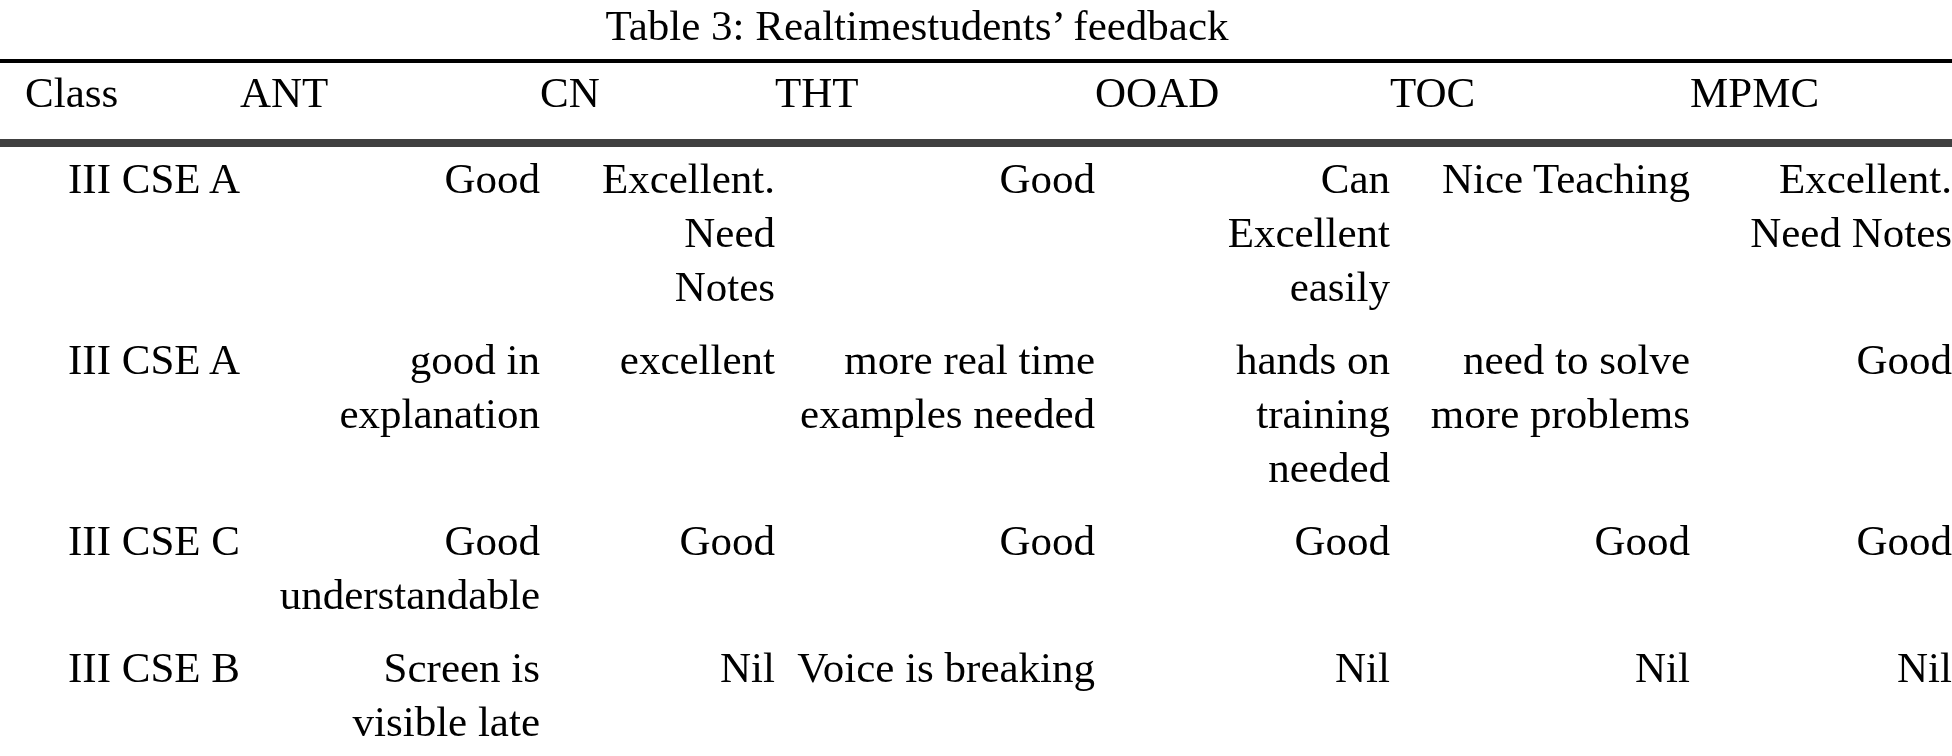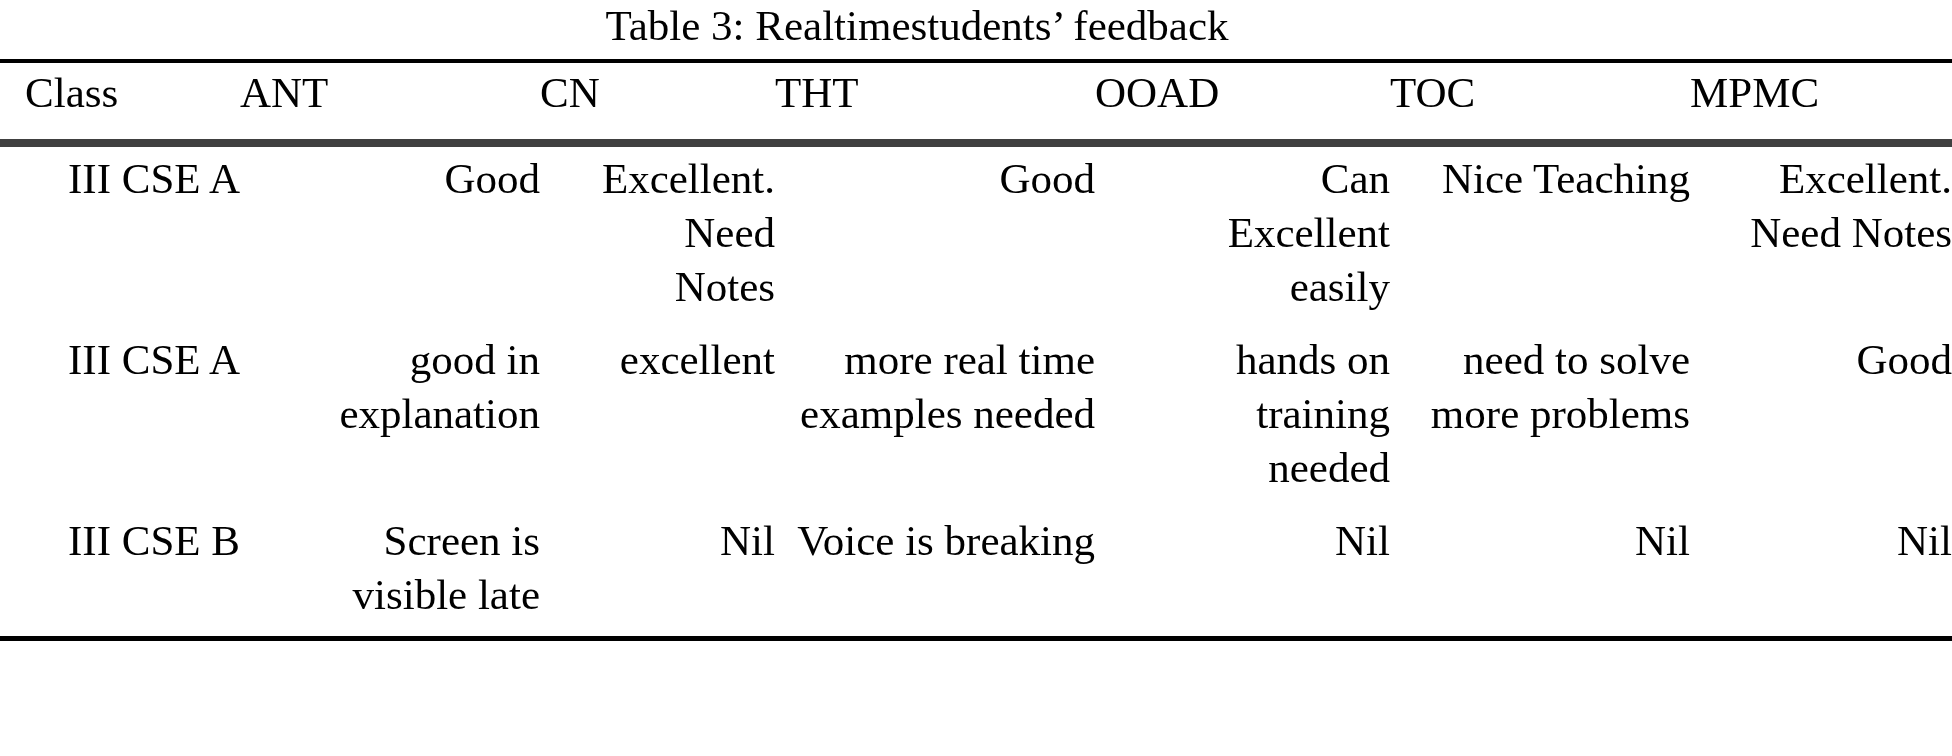--- a/index.html
+++ b/index.html
@@ -111,20 +111,30 @@
       <td>more real time
 examples needed</td>
       <td>hands on
 training
 needed</td>
       <td>need to solve
 more problems</td>
       <td>Good</td>
     </tr>
     <tr>
+      <td class="first-col">III CSE C</td>
+      <td>Good
+understandable</td>
+      <td>Good</td>
+      <td>Good</td>
+      <td>Good</td>
+      <td>Good</td>
+      <td>Good</td>
+    </tr>
+    <tr>
       <td class="first-col">III CSE B</td>
       <td>Screen is
 visible late</td>
       <td>Nil</td>
       <td>Voice is breaking</td>
       <td>Nil</td>
       <td>Nil</td>
       <td>Nil</td>
     </tr>
   </tbody>

